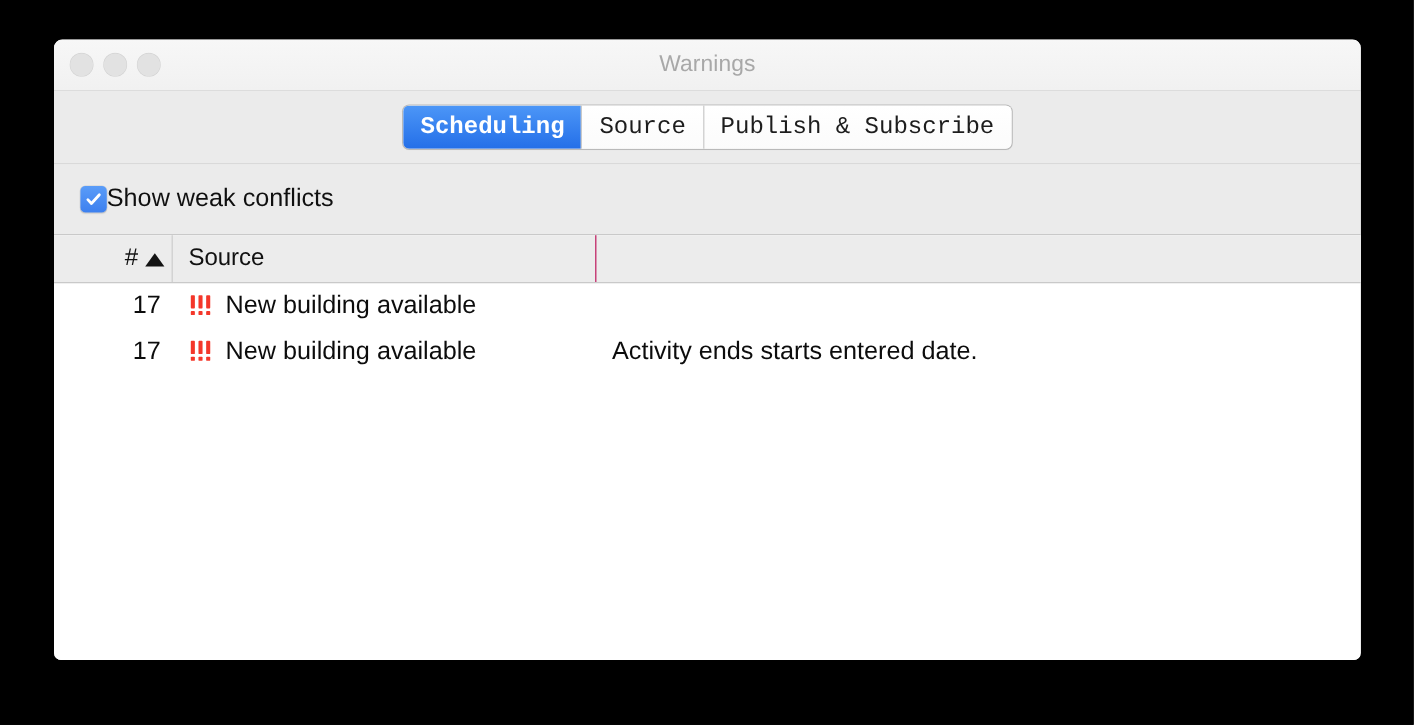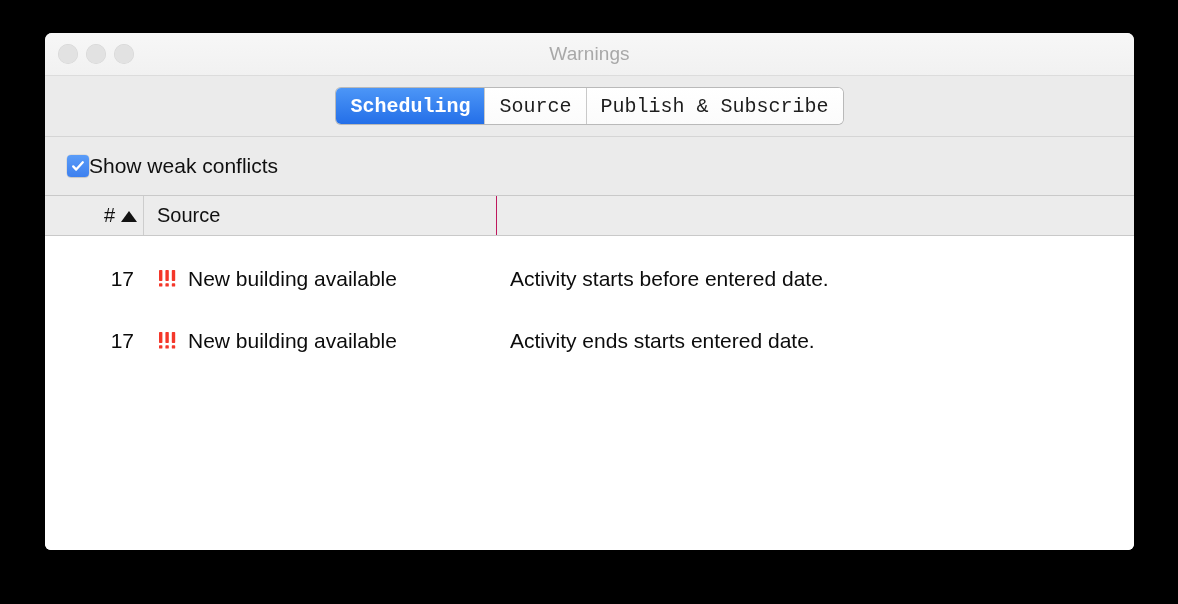--- a/index.html
+++ b/index.html
@@ -205,21 +205,20 @@
     padding-left: 13px;
   }
 
   .tbody { flex: 1; }
 
   .trow {
     display: flex;
     height: 38px;
     align-items: center;
     cursor: default;
-    margin-top: 24px;
   }
 
   .td {
     font-size: 21px;
     color: #0c0c0c;
     display: flex;
     align-items: center;
     height: 38px;
     box-sizing: border-box;
   }
@@ -306,21 +305,20 @@
                   <rect x="2" y="14.2" width="3.4" height="3.4" rx="0.7"></rect>
                   <rect x="8.4" y="1" width="3.4" height="11" rx="0.7"></rect>
                   <rect x="8.4" y="14.2" width="3.4" height="3.4" rx="0.7"></rect>
                   <rect x="14.8" y="1" width="3.4" height="11" rx="0.7"></rect>
                   <rect x="14.8" y="14.2" width="3.4" height="3.4" rx="0.7"></rect>
                 </g>
               </svg>
             </span>
             <span>New building available</span>
           </div>
-          <div class="td td-desc">Activity starts before entered date.</div>
         </div>
 
         <div class="trow">
           <div class="td td-num">17</div>
           <div class="td td-source">
             <span class="warn-icon">
               <svg width="22" height="20" viewBox="0 0 22 20">
                 <g fill="#f4372a">
                   <rect x="2" y="1" width="3.4" height="11" rx="0.7"></rect>
                   <rect x="2" y="14.2" width="3.4" height="3.4" rx="0.7"></rect>

